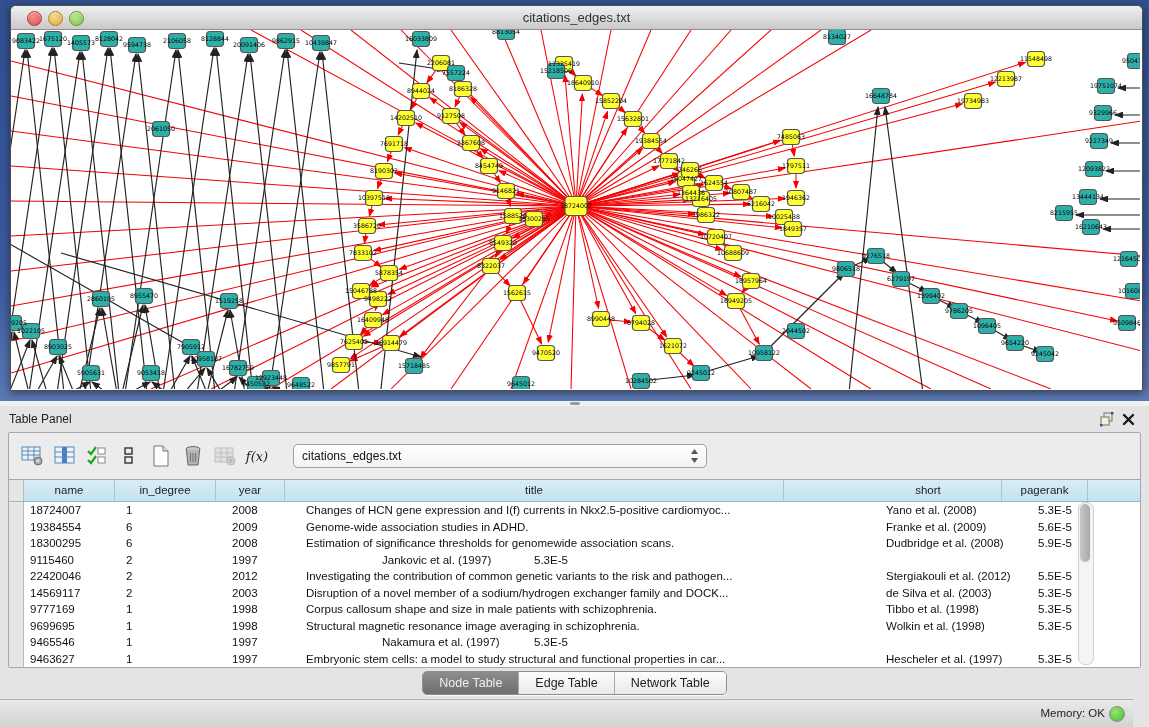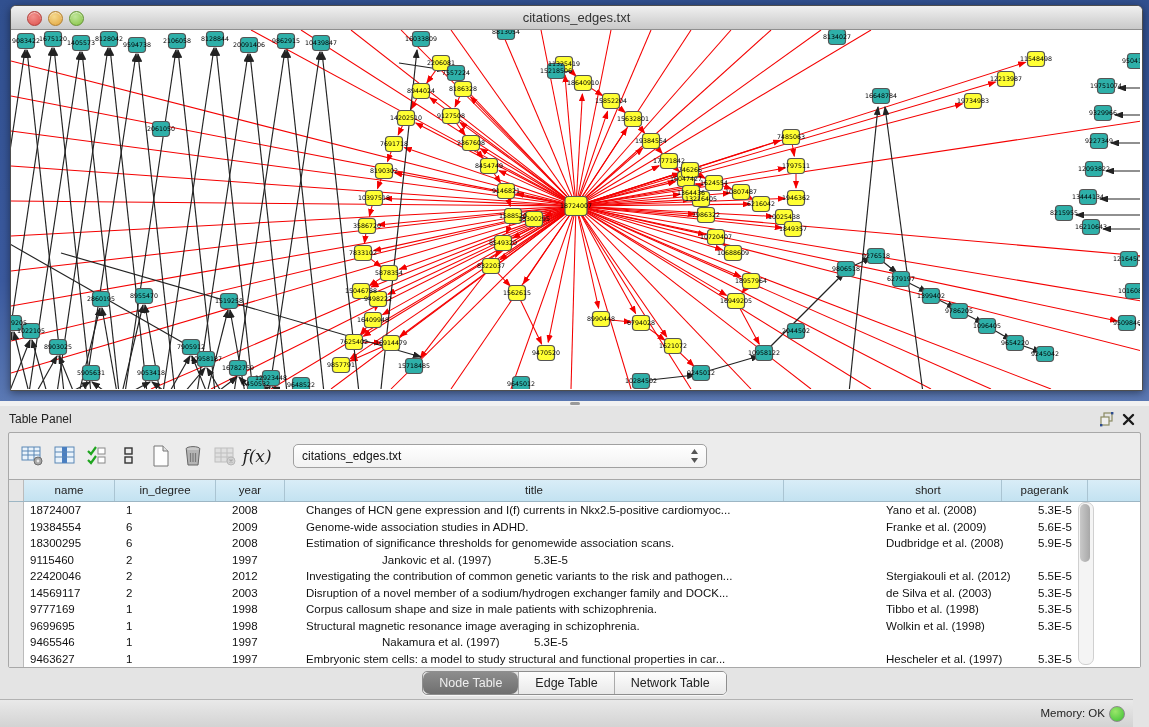--- a/index.html
+++ b/index.html
@@ -34,21 +34,21 @@
   .panel-title{position:absolute;left:9px;top:6px;font-size:12px;color:#222;}
   .panel-ctrl{position:absolute;top:5px;width:16px;height:16px;cursor:pointer;}
   .float-btn{right:34px;}
   .close-btn{right:12px;}
 
   .content-box{position:absolute;left:8px;right:8px;top:26px;height:234px;
                border:1px solid #a8a8a8;background:#ececec;border-radius:2px;}
   .toolbar{height:46px;display:flex;align-items:center;padding-left:10px;}
   .tb-btn{width:28px;height:28px;margin-right:4px;display:flex;align-items:center;
           justify-content:center;border-radius:3px;cursor:pointer;}
-  .fx-label{font-family:"DejaVu Serif",serif;font-style:italic;font-size:17px;color:#222;}
+  .fx-label{font-family:"DejaVu Serif",serif;font-style:italic;font-size:13px;color:#222;}
   .combo{margin-left:18px;width:396px;height:22px;border:1px solid #a0a0a0;border-radius:5px;
          background:linear-gradient(#ffffff,#f2f2f2);display:flex;align-items:center;
          font-size:12px;color:#111;padding:0 8px;position:relative;cursor:pointer;}
   .combo-arrows{position:absolute;right:6px;top:3px;}
 
   .tbl{position:absolute;left:0;right:0;top:46px;bottom:0;background:#fff;
        border-top:1px solid #a8a8a8;overflow:hidden;}
   .thead{display:flex;height:21px;background:linear-gradient(#d9edf7,#c3e2f1);
          border-bottom:1px solid #9db6c4;}
   .th{font-size:11.5px;color:#222;text-align:center;line-height:20px;
@@ -64,21 +64,21 @@
            background:#f4f4f4;border:1px solid #d0d0d0;border-radius:7px;}
   .vthumb{position:absolute;left:1px;top:1px;width:10px;height:58px;border-radius:5px;
           background:linear-gradient(90deg,#c9c9c9,#a8a8a8);cursor:grab;}
 
   .tabbar{position:absolute;left:0;right:0;top:260px;height:34px;display:flex;
           align-items:center;justify-content:center;}
   .seg{display:flex;border:1px solid #8e8e8e;border-radius:5px;overflow:hidden;
        box-shadow:0 1px 1px rgba(255,255,255,.8);}
   .seg-item{font-size:12.5px;padding:4px 16px;background:linear-gradient(#fdfdfd,#e9e9e9);
             color:#222;border-left:1px solid #aaa;cursor:pointer;}
-  .seg-item:first-child{border-left:none;border-radius:7px;}
+  .seg-item:first-child{border-left:none;}
   .seg-item.sel{background:linear-gradient(#8d8d8d,#6f6f6f);color:#efefef;}
 
   .statusbar{position:absolute;left:0;right:16px;bottom:0;height:27px;
              background:linear-gradient(#e9e9e9,#d3d3d3);border-top:1px solid #b2b2b2;}
   .mem{position:absolute;right:28px;top:7px;font-size:11.5px;color:#222;}
   .memdot{position:absolute;right:8px;top:6px;width:14px;height:14px;border-radius:50%;
           border:1px solid #8b8b8b;background:radial-gradient(circle at 38% 32%,#9ae66a,#3cbf35);}
 </style>
 </head>
 <body>

